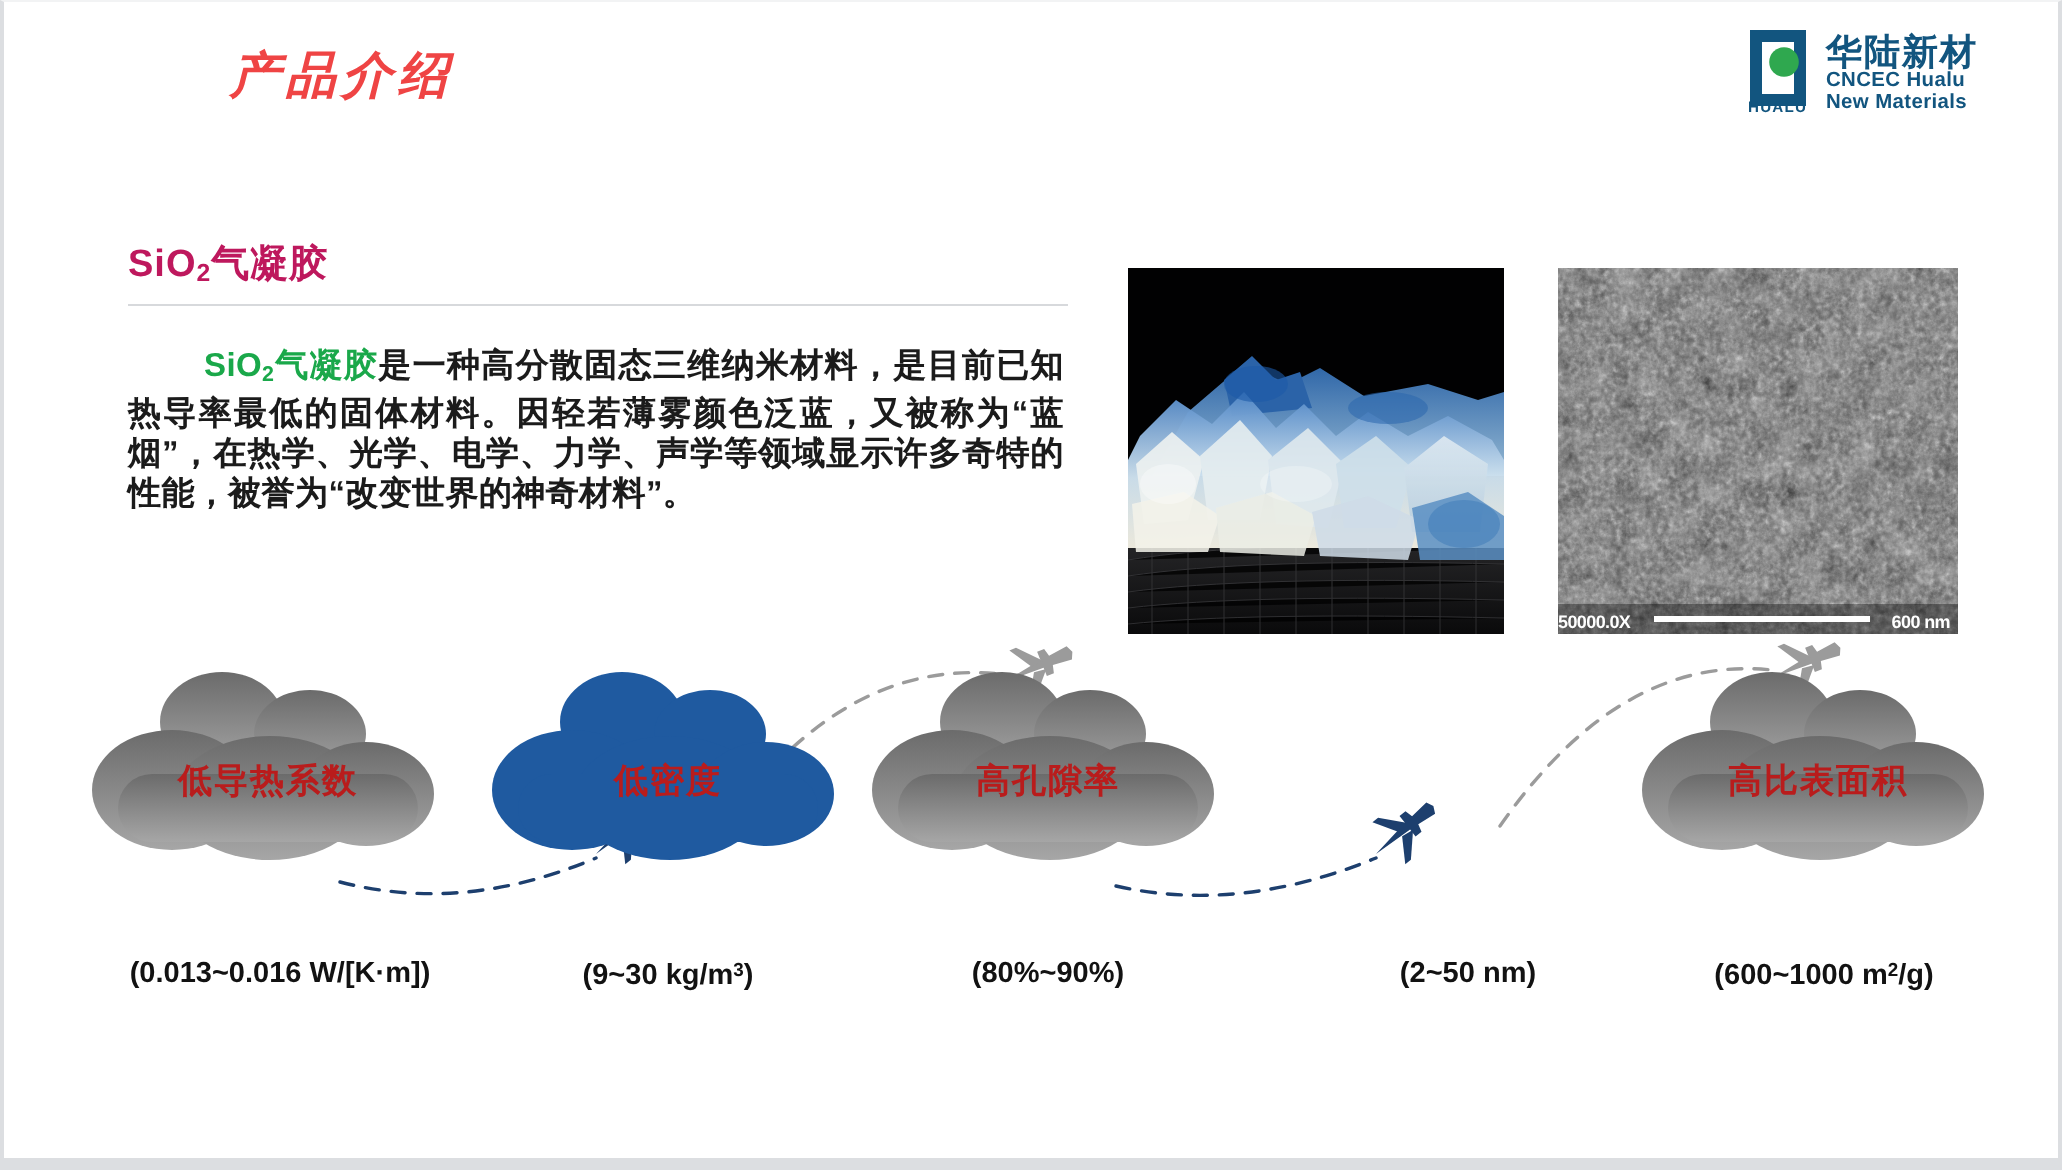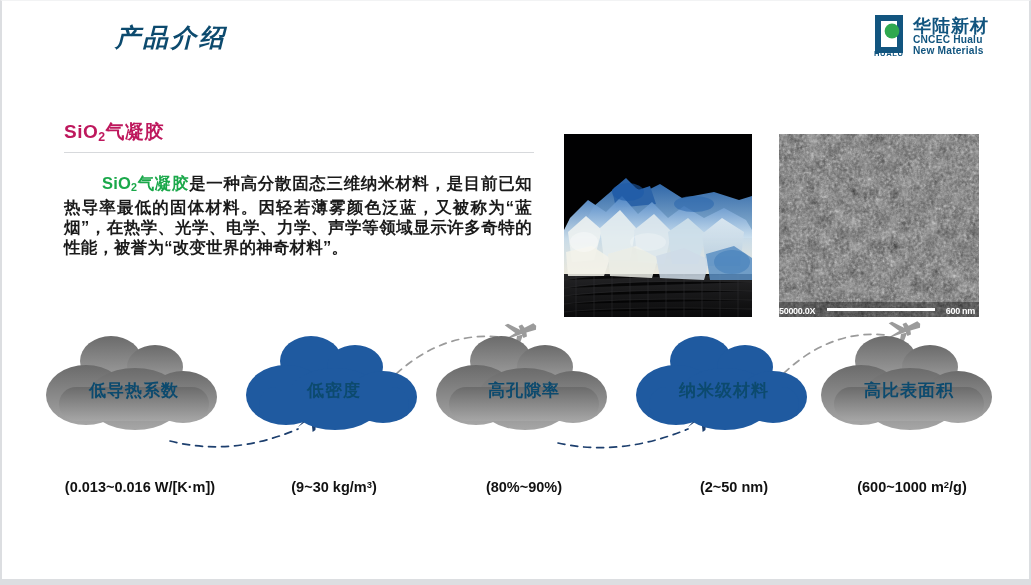--- a/index.html
+++ b/index.html
@@ -32,21 +32,21 @@
     position: absolute;
     left: 20px; top: 13px;
     width: 78px; height: 42px;
   }
   #slide-title {
     position: absolute;
     left: 113px; top: 20px;
     font-size: 25px;
     font-weight: bold;
     letter-spacing: 3px;
-    color: #0c4a6e;
+    color: #ef4444;
     font-style: italic;
     white-space: nowrap;
   }
   #hualu-logo {
     position: absolute;
     right: 14px; top: 10px;
     width: 152px; height: 46px;
   }
 
   
@@ -111,21 +111,21 @@
   #sem-len { position: absolute; right: 4px; bottom: 0px; letter-spacing: -0.3px; }
 
   
   #clouds { position: absolute; left: 0; top: 330px; width: 1031px; height: 120px; }
   .cloud-wrap { position: absolute; width: 190px; height: 104px; }
   .cloud-label {
     position: absolute;
     left: 0; top: 48px;
     width: 190px;
     text-align: center;
-    color: #0c4a6e;
+    color: #b91c1c;
     font-size: 17px;
     font-weight: bold;
     letter-spacing: 1px;
     pointer-events: none;
   }
 
   
   #arcs { position: absolute; left: 0; top: 300px; width: 1031px; height: 160px; }
 
   
@@ -362,33 +362,20 @@
           <ellipse cx="116" cy="36" rx="28" ry="22"></ellipse>
           <ellipse cx="47" cy="64" rx="40" ry="30"></ellipse>
           <ellipse cx="96" cy="68" rx="48" ry="31"></ellipse>
           <ellipse cx="144" cy="66" rx="34" ry="26"></ellipse>
           <rect x="20" y="56" width="150" height="34" rx="17"></rect>
         </g>
       </svg>
       <div class="cloud-label">高孔隙率</div>
     </div>
 
-    <div class="cloud-wrap" style="left:627px; top:0;">
-      <svg viewBox="0 0 190 104" width="190" height="104">
-        <g fill="#1f5aa0">
-          <ellipse cx="72" cy="30" rx="31" ry="25"></ellipse>
-          <ellipse cx="116" cy="36" rx="28" ry="22"></ellipse>
-          <ellipse cx="47" cy="64" rx="40" ry="30"></ellipse>
-          <ellipse cx="96" cy="68" rx="48" ry="31"></ellipse>
-          <ellipse cx="144" cy="66" rx="34" ry="26"></ellipse>
-          <rect x="20" y="56" width="150" height="34" rx="17"></rect>
-        </g>
-      </svg>
-      <div class="cloud-label">纳米级材料</div>
-    </div>
 
     <div class="cloud-wrap" style="left:812px; top:0;">
       <svg viewBox="0 0 190 104" width="190" height="104">
         <defs>
           <linearGradient id="cgray3" x1="0" y1="0" x2="0" y2="1">
             <stop offset="0" stop-color="#6b6b6b"></stop>
               <stop offset="1" stop-color="#a6a6a6"></stop>
           </linearGradient>
         </defs>
         <g fill="url(#cgray3)">

